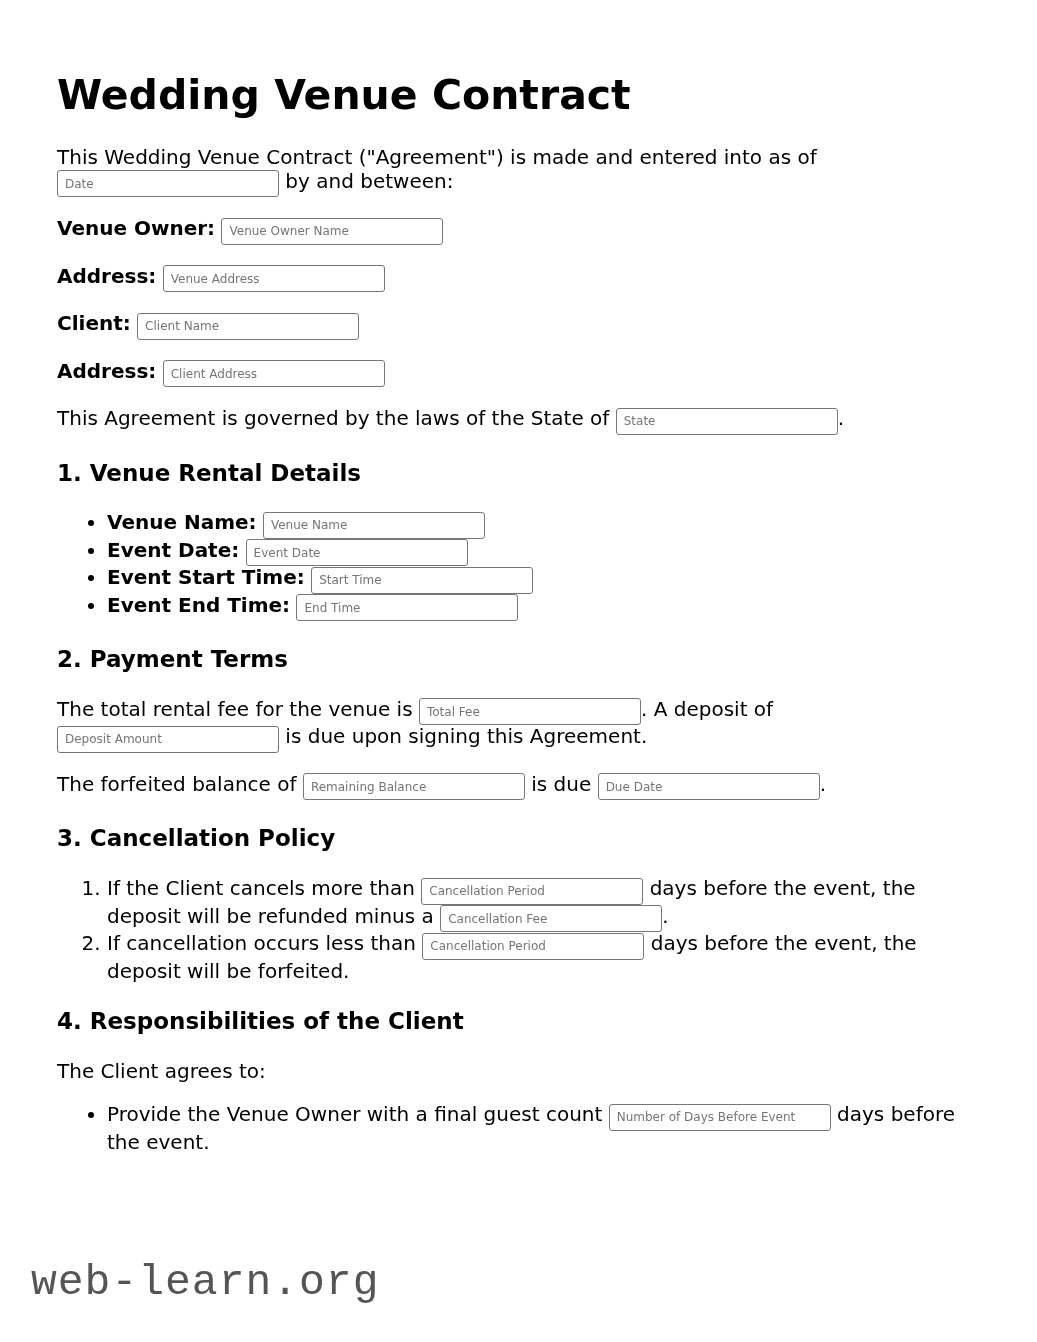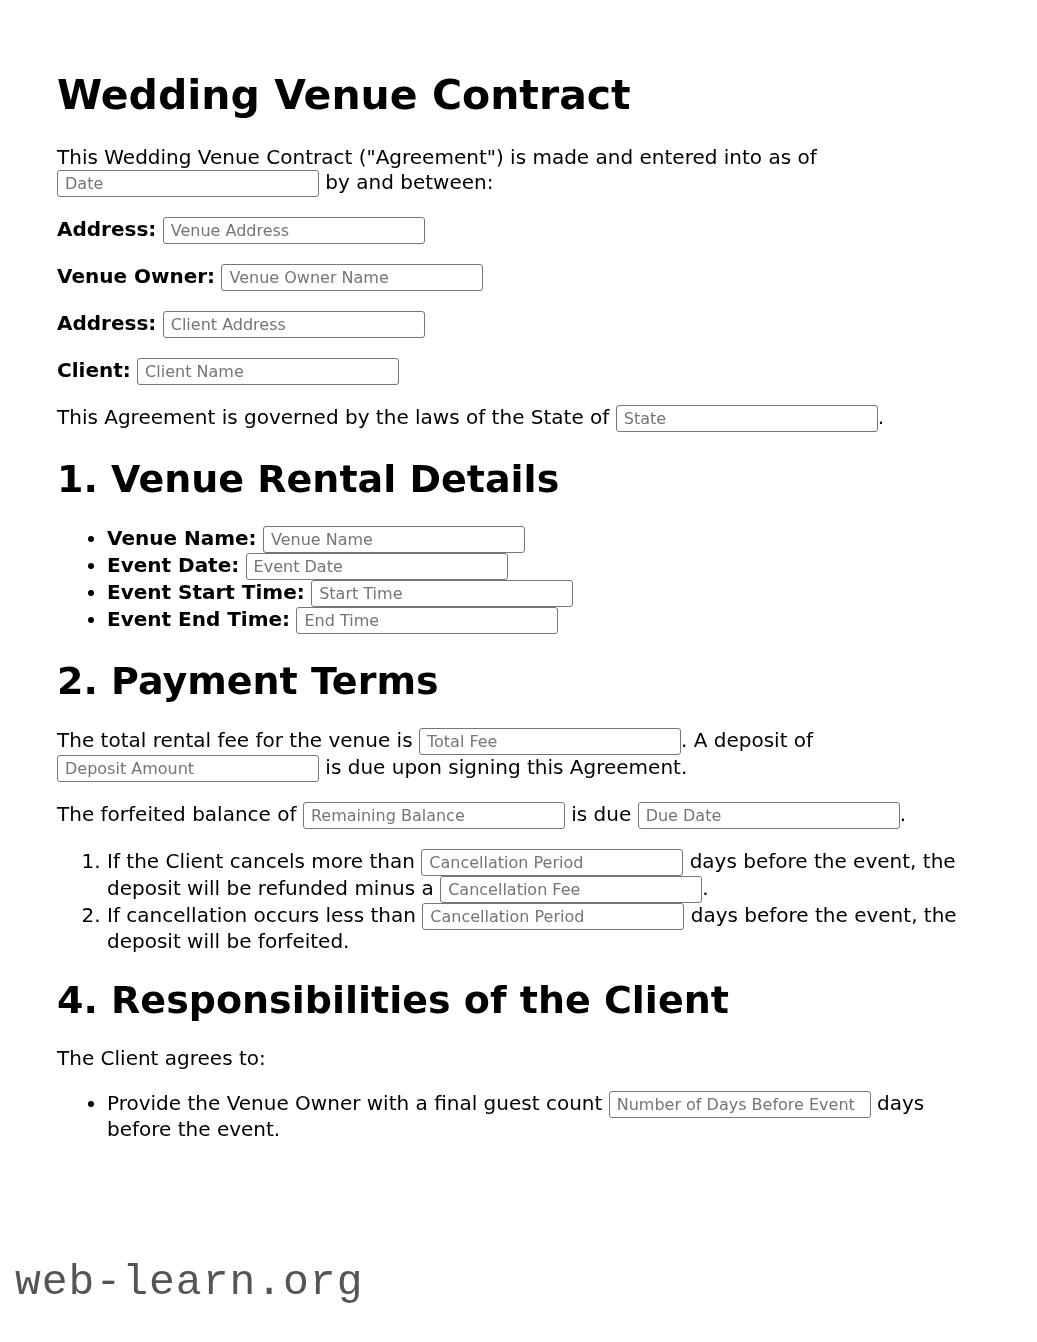--- a/index.html
+++ b/index.html
@@ -17,49 +17,49 @@
   .page {
     padding: 46px 80px 0 57px;
   }
   h1 {
     font-size: 41px;
     font-weight: bold;
     margin: 26px 0 27px 0;
     line-height: 1.15;
   }
   h2 {
-    font-size: 38px;
+    font-size: 23px;
     font-weight: bold;
     margin: 25px 0;
     line-height: 1.16;
   }
   p { margin: 20px 0; line-height: 1.17; }
   ul, ol { margin: 20px 0; padding-left: 50px; line-height: 1.17; }
   li { margin: 0; }
   strong { font-weight: bold; }
   input[type="text"] {
     box-sizing: border-box;
-    width: 262px;
+    width: 222px;
     height: 27px;
     border: 1px solid #767676;
     border-radius: 3px;
     padding: 1px 7px;
     font-family: "DejaVu Sans", sans-serif;
-    font-size: 16px;
+    font-size: 12px;
     color: #000000;
     background: #ffffff;
     vertical-align: baseline;
   }
   input[type="text"]::placeholder {
     color: #757575;
     opacity: 1;
   }
   .watermark {
     position: absolute;
-    left: 15px;
+    left: 31px;
     top: 1258px;
     font-family: "Liberation Mono", "DejaVu Sans Mono", monospace;
     font-size: 43px;
     font-weight: normal;
     letter-spacing: 1px;
     color: #555555;
     white-space: nowrap;
   }
 </style>
 </head>
@@ -69,38 +69,38 @@
 
   <h1>Wedding Venue Contract</h1>
 
   <p>
     <span>This Wedding Venue Contract ("Agreement") is made and entered into as of</span>
     <input type="text" placeholder="Date" style="">
     <span>by and between:</span>
   </p>
 
   <p>
+    <strong>Venue Owner:</strong>
+    <input type="text" placeholder="Venue Owner Name" style="">
+  </p>
+
+  <p>
     <strong>Address:</strong>
     <input type="text" placeholder="Venue Address" style="">
   </p>
 
+
   <p>
-    <strong>Venue Owner:</strong>
-    <input type="text" placeholder="Venue Owner Name" style="">
+    <strong>Client:</strong>
+    <input type="text" placeholder="Client Name" style="">
   </p>
-
 
   <p>
     <strong>Address:</strong>
     <input type="text" placeholder="Client Address" style="">
-  </p>
-
-  <p>
-    <strong>Client:</strong>
-    <input type="text" placeholder="Client Name" style="">
   </p>
 
   <p>
     <span>This Agreement is governed by the laws of the State of</span>
     <input type="text" placeholder="State" style=""><span>.</span>
   </p>
 
   <h2>1. Venue Rental Details</h2>
 
 
@@ -132,20 +132,21 @@
     <span>is due upon signing this Agreement.</span>
   </p>
 
   <p>
     <span>The forfeited balance of</span>
     <input type="text" placeholder="Remaining Balance" style="">
     <span>is due</span>
     <input type="text" placeholder="Due Date" style=""><span>.</span>
   </p>
 
+  <h2>3. Cancellation Policy</h2>
 
   <ol>
     <li>
       <span>If the Client cancels more than</span>
       <input type="text" placeholder="Cancellation Period" style="">
       <span>days before the event, the deposit will be refunded minus a</span>
       <input type="text" placeholder="Cancellation Fee" style=""><span>.</span>
     </li>
     <li>
       <span>If cancellation occurs less than</span>

